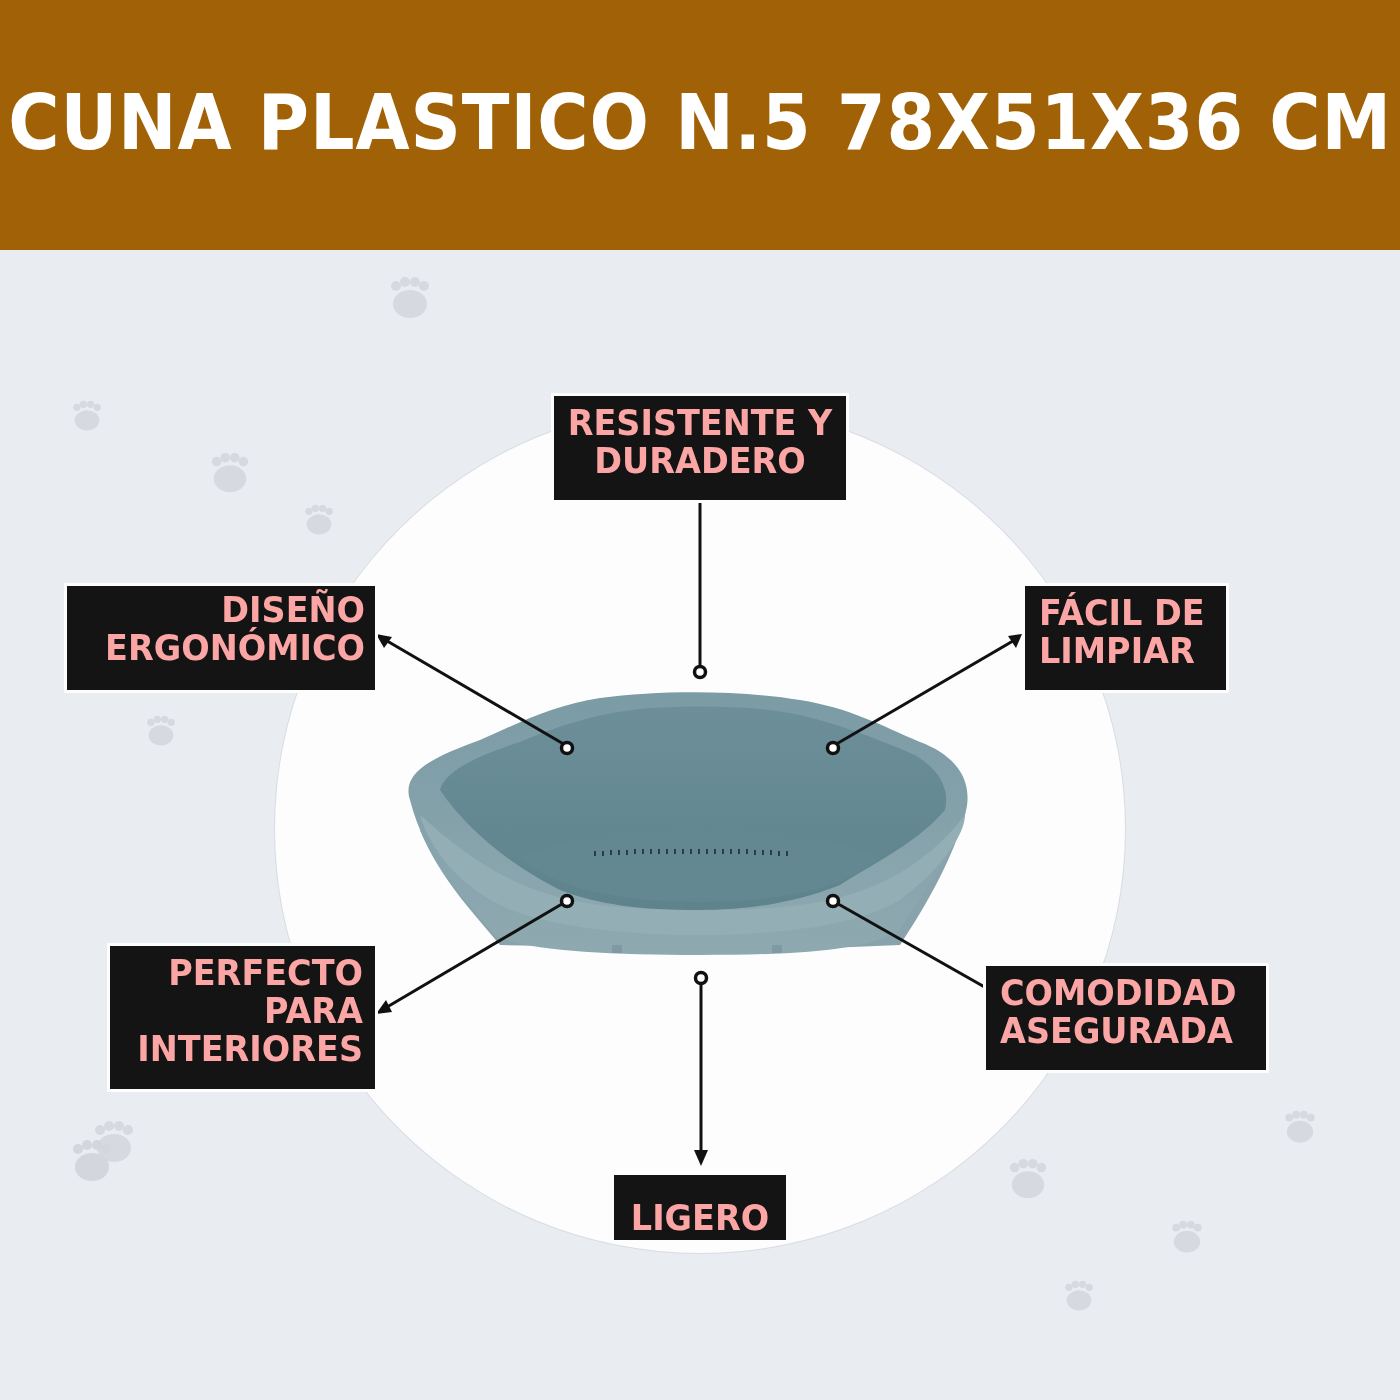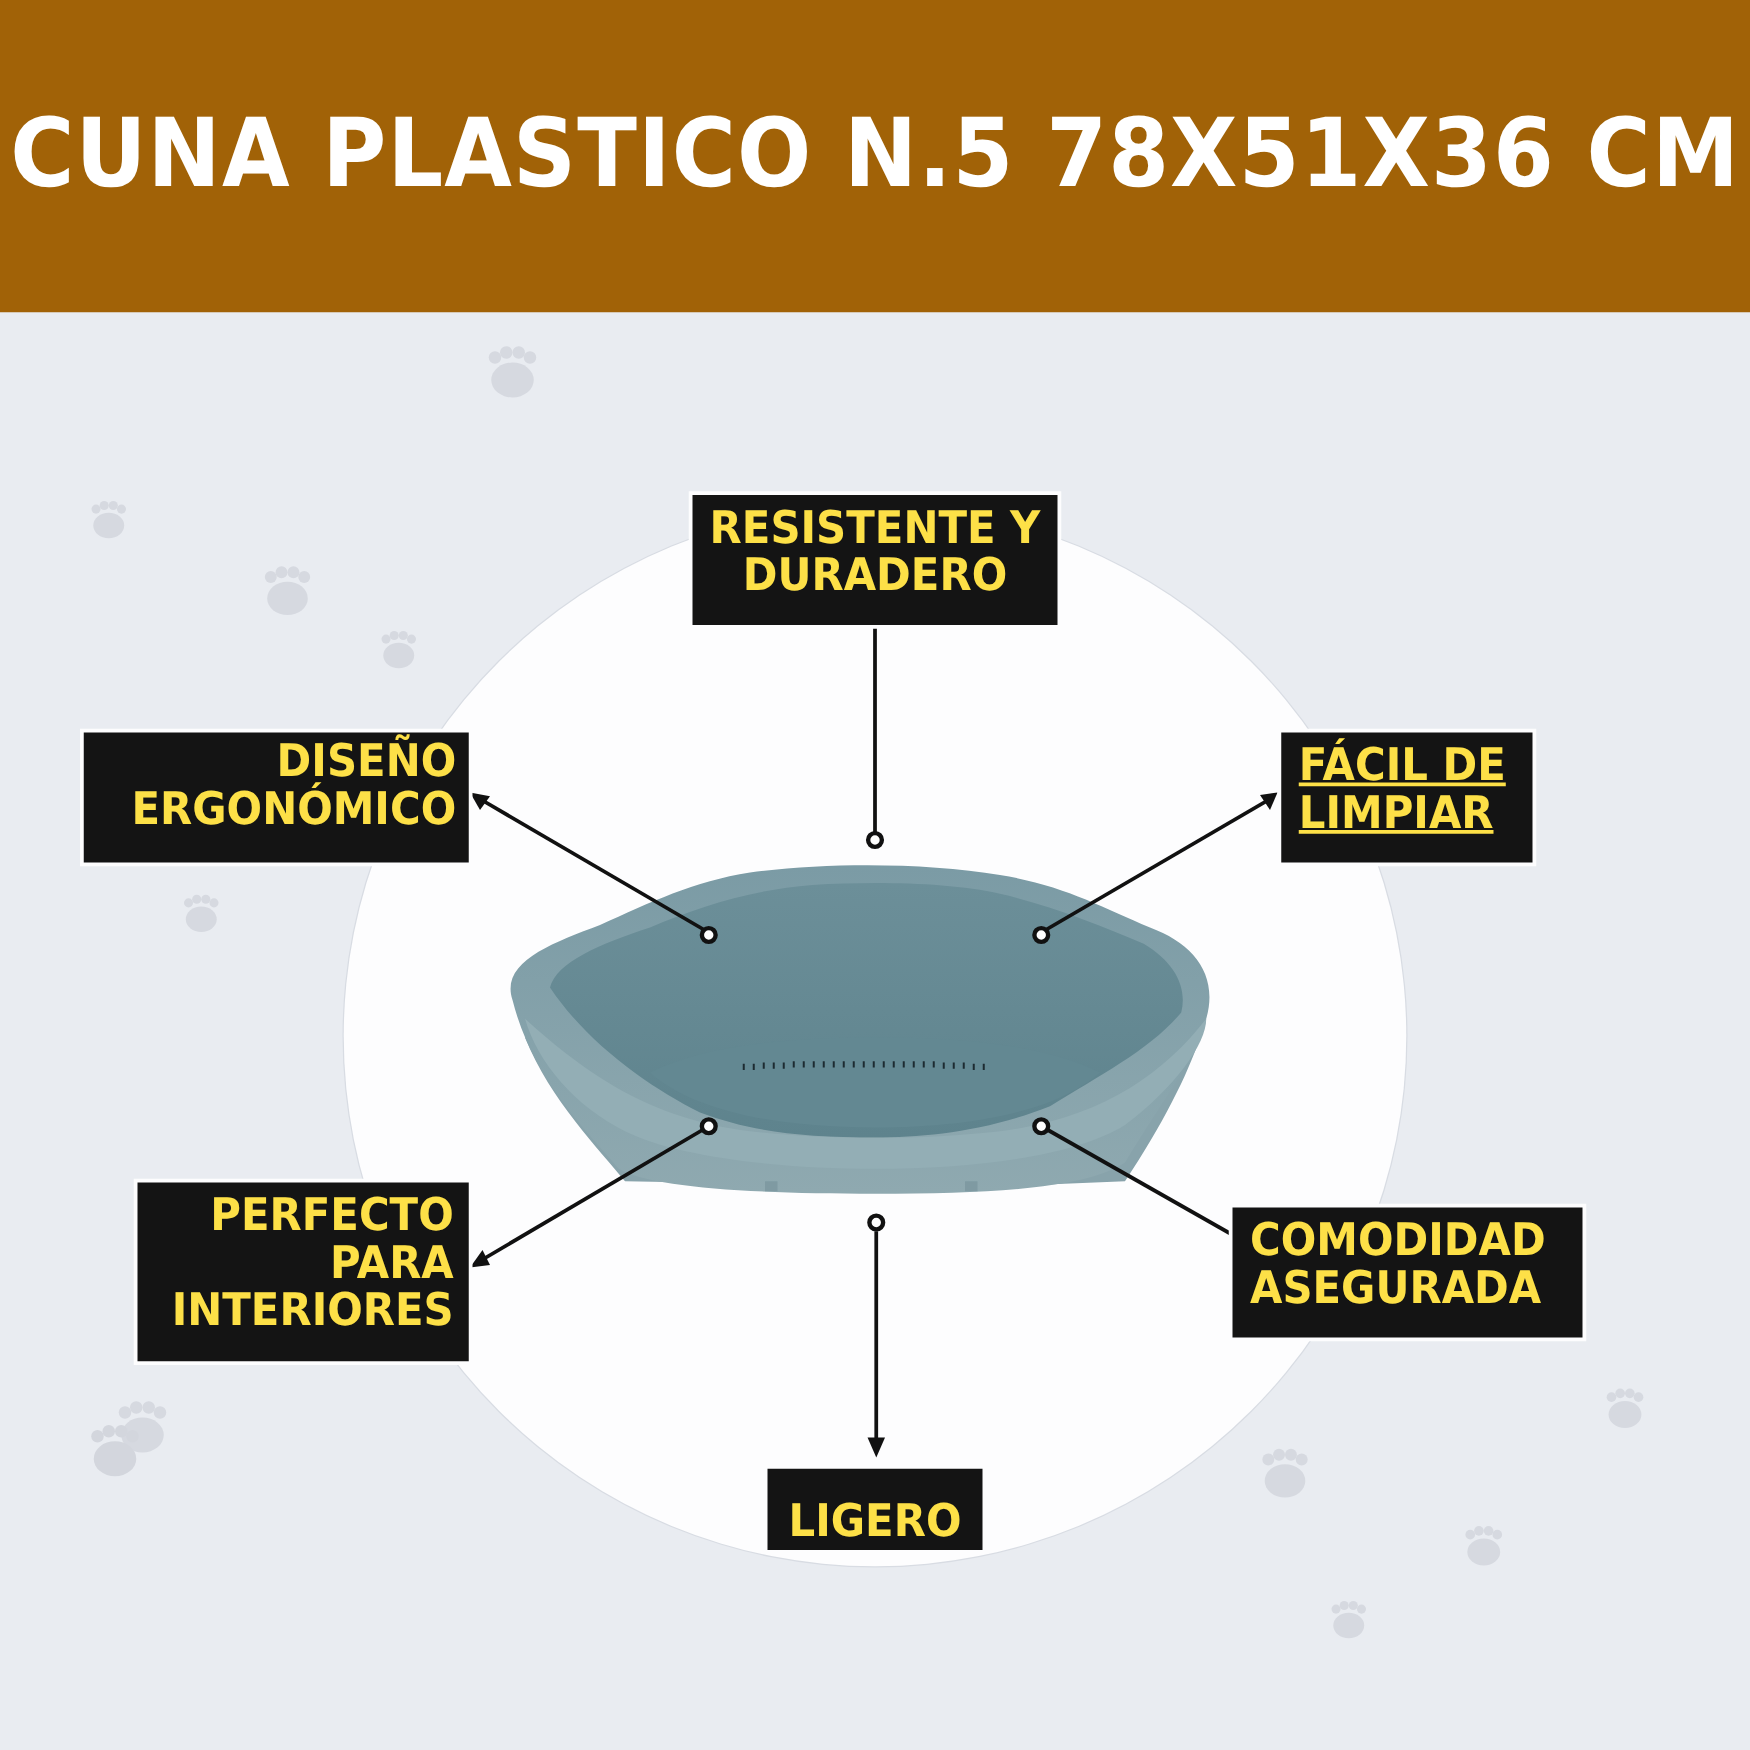--- a/index.html
+++ b/index.html
@@ -2,27 +2,27 @@
 <html><head>
   <meta charset="utf-8">
   <style>
     html, body { margin:0; padding:0; }
     body { width:1400px; height:1400px; position:relative; overflow:hidden; background:#e9ecf1; font-family:"DejaVu Sans", sans-serif; }
     .header { position:absolute; left:0; top:0; width:1400px; height:250px; background:#a16207; display:flex; align-items:center; justify-content:center; }
     .header h1 { margin:0; margin-top:-6px; color:#fff; font-family:"DejaVu Sans", sans-serif; font-weight:bold; font-size:76px; letter-spacing:1px; transform:scaleX(0.92); white-space:nowrap; }
     .bg { position:absolute; left:0; top:250px; width:1400px; height:1150px; background:#e9ecf1; }
     .circle { position:absolute; left:275px; top:405px; width:850px; height:848px; border-radius:50%; background:#fdfdfe; box-shadow:0 0 0 1px #d8dce3; }
     .paw { position:absolute; }
-    .label { position:absolute; background:#141414; color:#fde047; font-family:"DejaVu Sans", sans-serif; font-weight:bold; font-size:36px; line-height:38px; box-shadow:0 0 0 3px #fdfdfe; box-sizing:border-box; white-space:pre-line; transform-origin:left top; }
+    .label { position:absolute; background:#141414; color:#fca5a5; font-family:"DejaVu Sans", sans-serif; font-weight:bold; font-size:36px; line-height:38px; box-shadow:0 0 0 3px #fdfdfe; box-sizing:border-box; white-space:pre-line; transform-origin:left top; }
     .label span { display:block; transform:scaleX(0.93); }
     .l-top { left:554px; top:396px; width:292px; height:104px; text-align:center; padding-top:8px; }
     .l-top span { transform-origin:center; }
     .l-ergo { left:67px; top:586px; width:308px; height:104px; text-align:right; padding:5px 10px 0 0; }
     .l-ergo span { transform-origin:right; }
-    .l-facil { left:1025px; top:586px; width:201px; height:104px; text-align:left; padding:8px 0 0 14px;text-decoration:underline; }
+    .l-facil { left:1025px; top:586px; width:201px; height:104px; text-align:left; padding:8px 0 0 14px; }
     .l-facil span { transform-origin:left; }
     .l-perf { left:110px; top:946px; width:265px; height:143px; text-align:right; padding:8px 12px 0 0; }
     .l-perf span { transform-origin:right; }
     .l-como { left:986px; top:966px; width:280px; height:104px; text-align:left; padding:8px 4px 0 14px; }
     .l-como span { transform-origin:left; }
     .l-lig { left:614px; top:1175px; width:172px; height:65px; text-align:center; padding-top:24px; }
     .l-lig span { transform-origin:center; }
     svg.overlay { position:absolute; left:0; top:0; }
   </style>
 </head>

